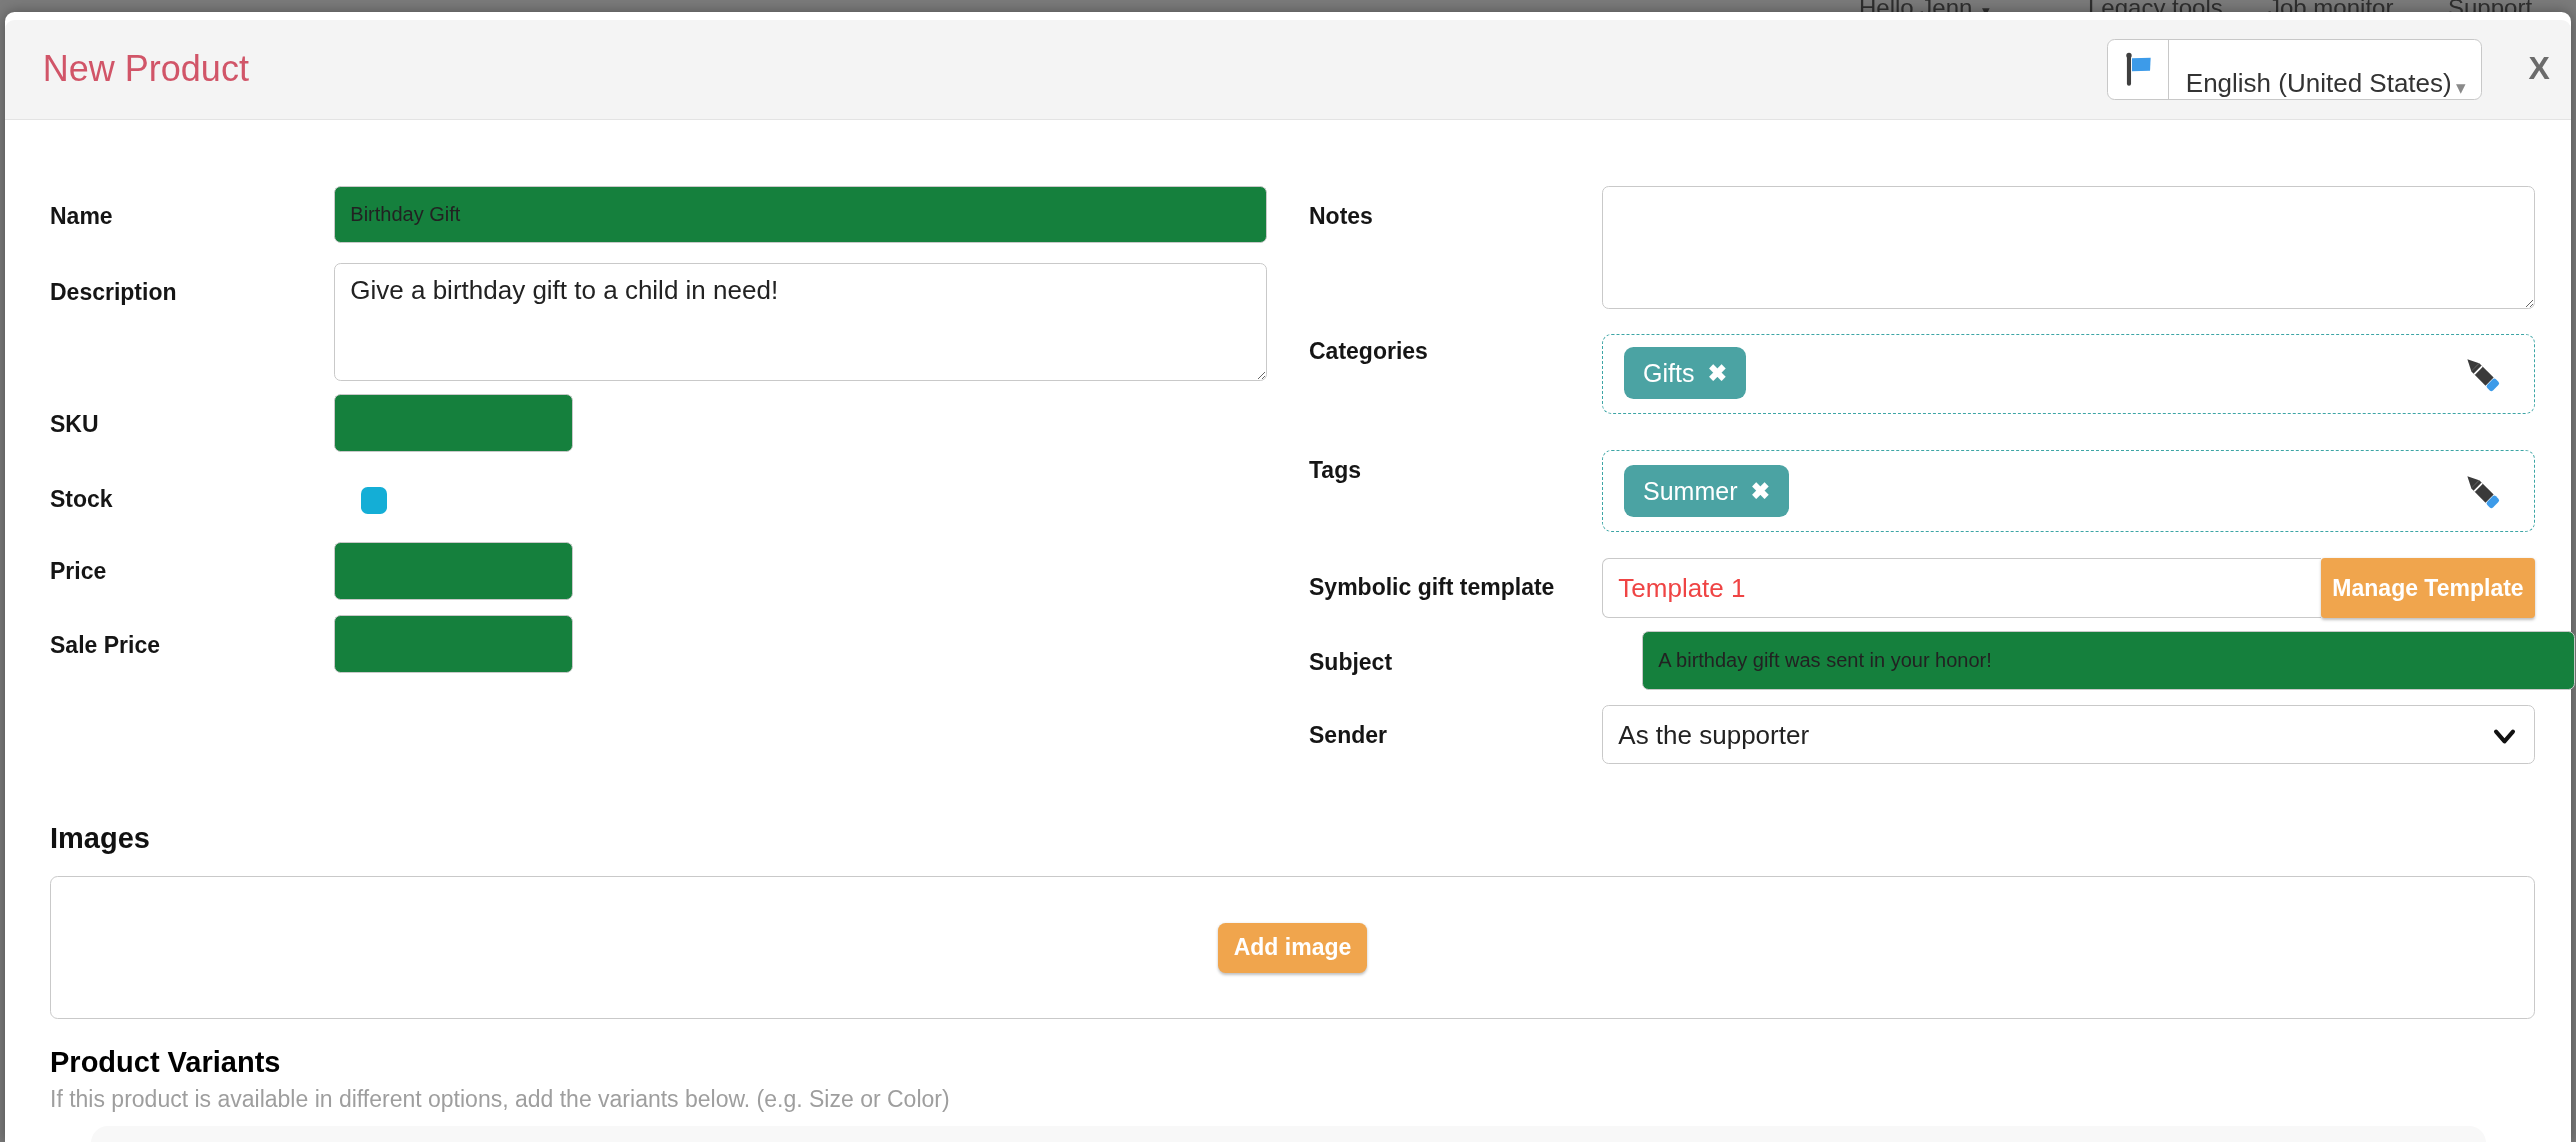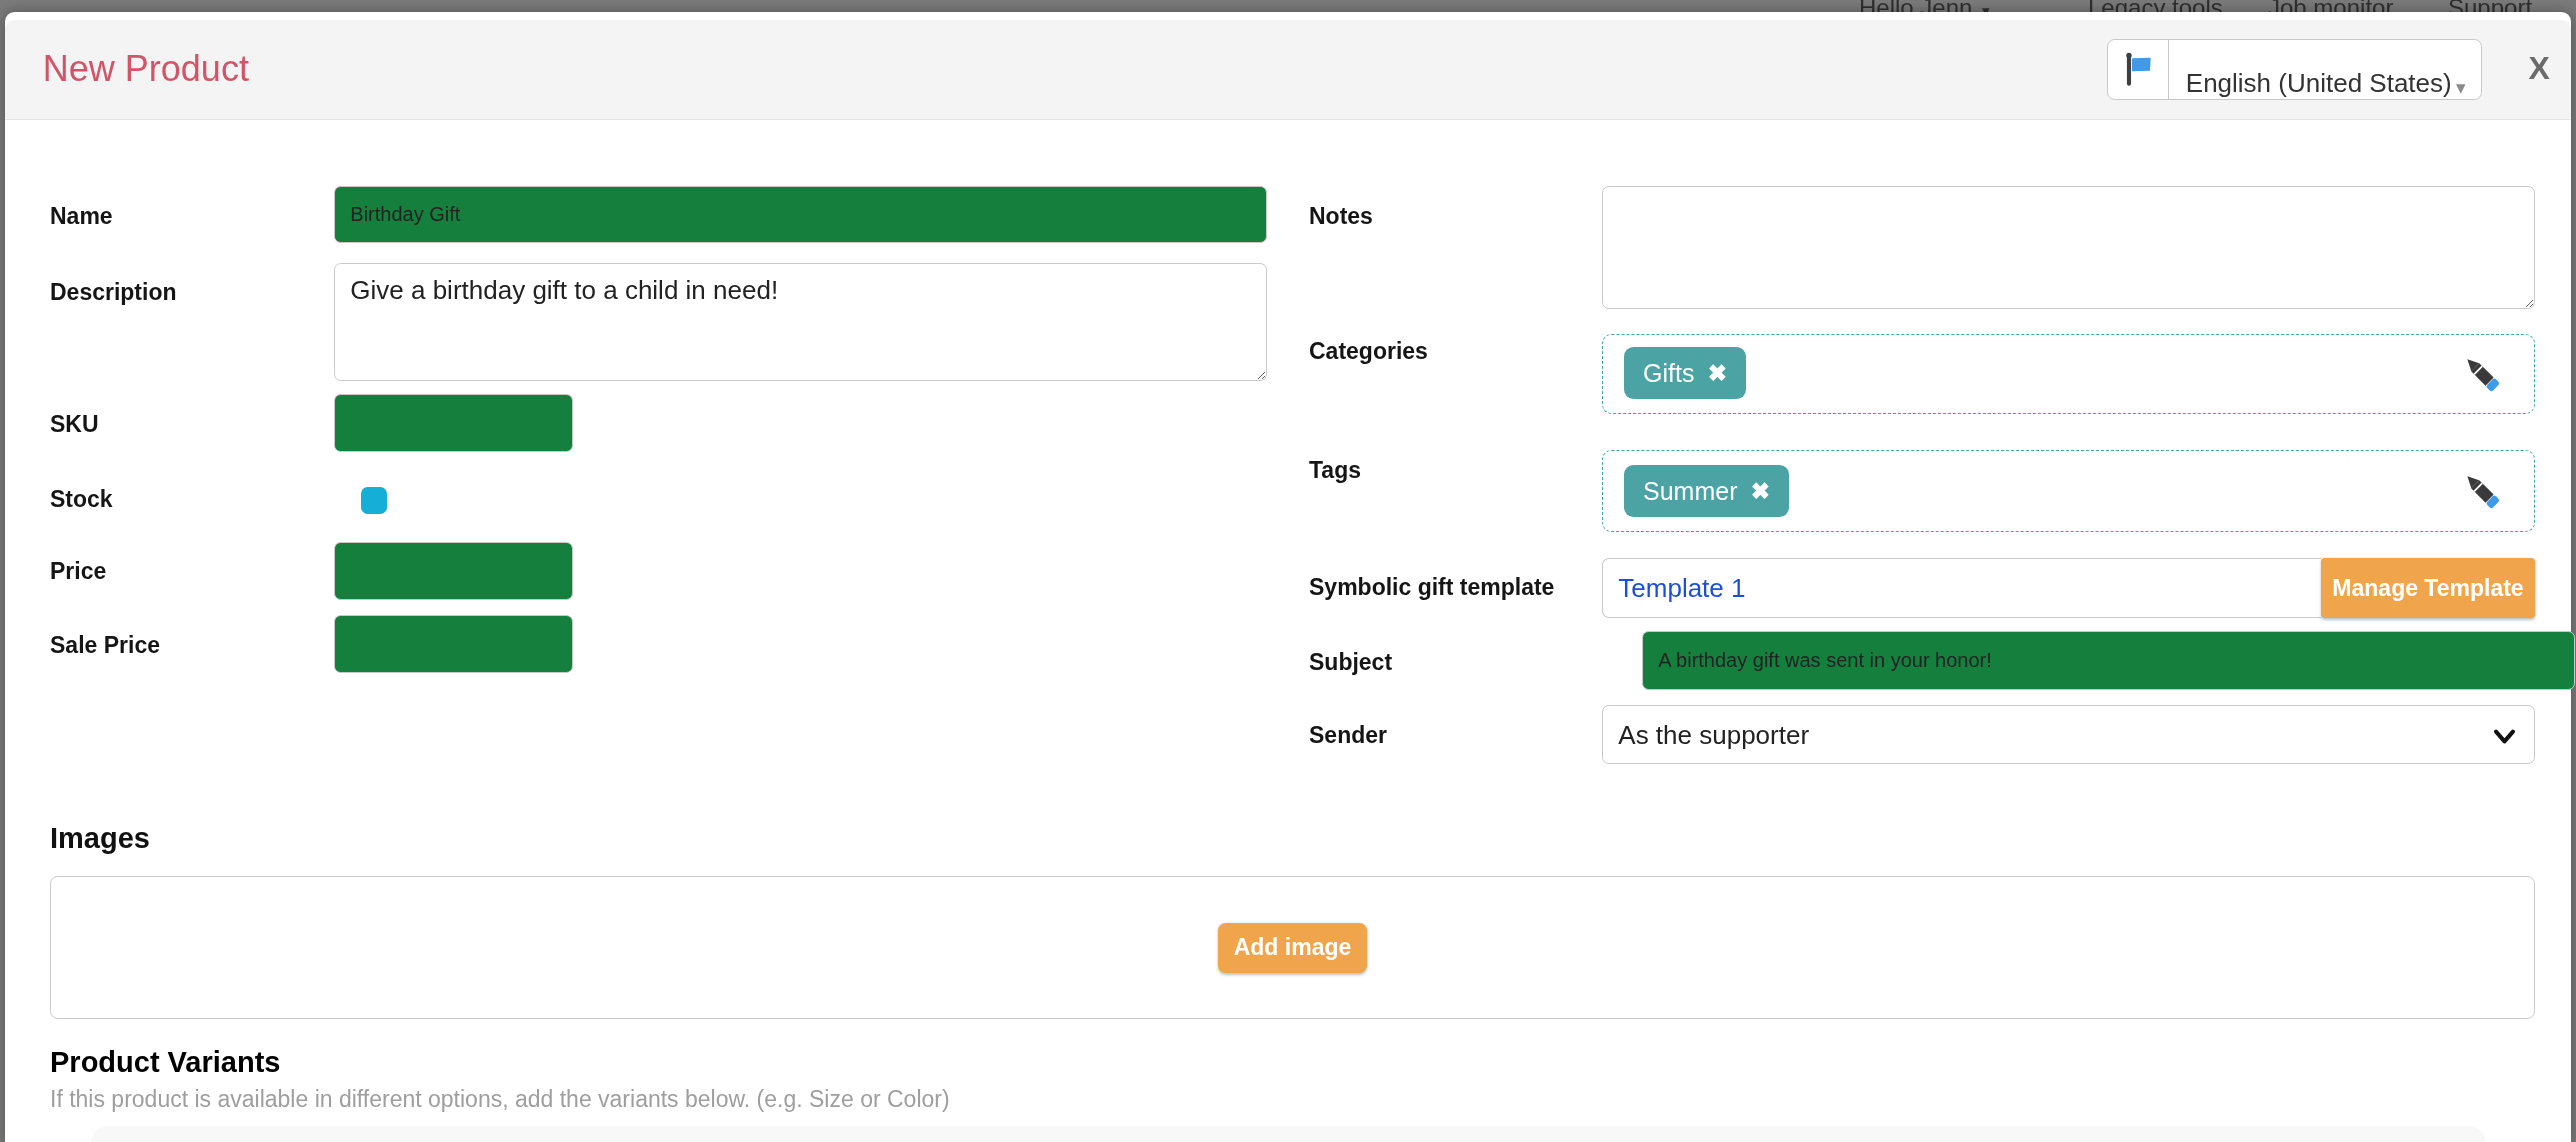--- a/index.html
+++ b/index.html
@@ -62,21 +62,21 @@
     box-shadow:0 1.9px 2.9px rgba(0,0,0,0.25); }
 
   
   #stock-checkbox { position:absolute; left:361px; top:487px; width:26px;
     height:27px; background:#14aed6; border-radius:6.7px; cursor:pointer; }
 
   
   #template-row { position:absolute; left:1602px; top:558px; width:933px;
     height:60px; display:flex; }
   #template-input { flex:1; border:1.9px solid #c9c9c9; border-radius:6.7px 0 0 6.7px;
-    border-right:none; font-size:26px; color:#1d4ed8; padding:0 15.3px;
+    border-right:none; font-size:26px; color:#ef4444; padding:0 15.3px;
     font-family:"Liberation Sans", sans-serif; outline:none; min-width:0; }
   #manage-template-btn { width:214px; font-size:23px; border-radius:3.8px; }
 
   
   #sender-select { position:absolute; left:1602px; top:705px; width:933px;
     height:59px; border:1.9px solid #c9c9c9; border-radius:6.7px; font-size:26px;
     color:#222; padding:0 15.3px; background:#fff; appearance:none;
     -webkit-appearance:none; font-family:"Liberation Sans", sans-serif;
     outline:none; }
   #sender-chevron { position:absolute; left:2490px; top:722px; width:29px;

